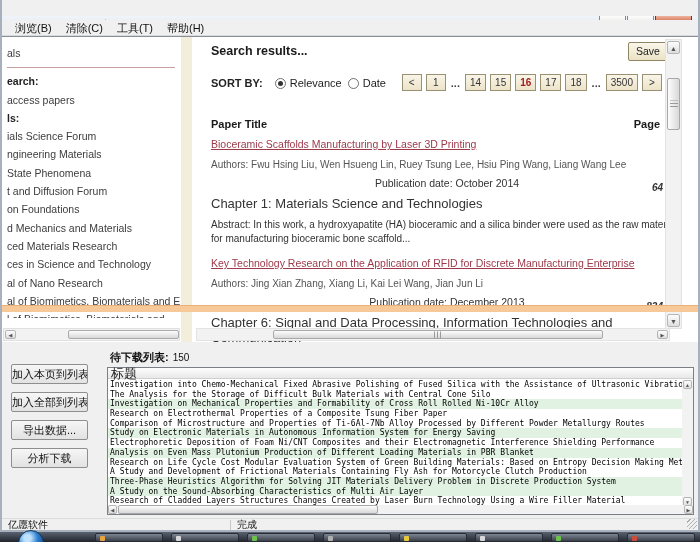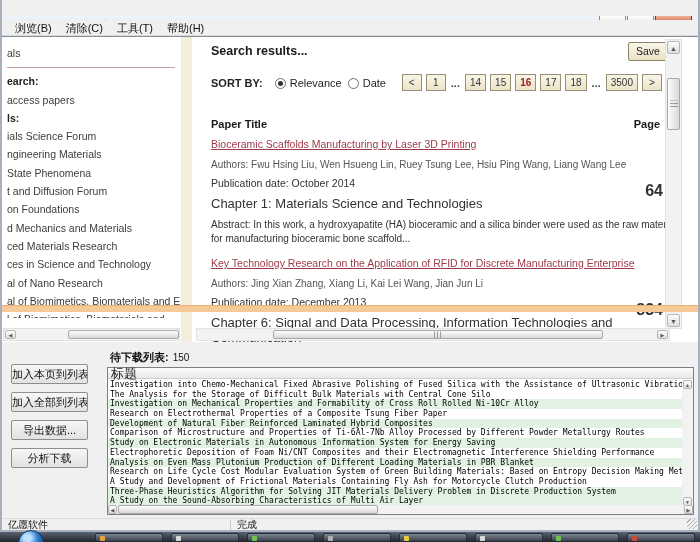--- a/index.html
+++ b/index.html
@@ -73,22 +73,22 @@
               border:1px solid #9a9172; font-size:10px; color:#333; text-align:center; line-height:15px; }
   .page-gap { font-size:11px; font-weight:bold; color:#444; padding:0 1px; border:none; background:none; }
   .page-btn.current { font-weight:bold; color:#a02020; }
 
   .cols-row { position:absolute; left:19px; top:81px; width:449px; font-size:11px; font-weight:bold; color:#1a1a1a; }
   .col-page { position:absolute; right:0; top:0; }
 
   .papers { position:absolute; left:19px; top:100px; width:472px; }
   .p-title { font-size:10.5px; color:#9c3a4a; text-decoration:underline; line-height:14px; width:472px; }
   .p-authors { font-size:10px; color:#555; margin-top:8px; }
-  .p-pubrow { position:relative; margin-top:7px; font-size:10.5px; color:#333; }
-  .p-page { position:absolute; right:20px; top:5px; font-weight:bold; font-size:16px; color:#333; }
+  .p-pubrow { position:relative; margin-top:7px; font-size:10.5px; color:#333;text-align:center; }
+  .p-page { position:absolute; right:20px; top:5px; font-weight:bold; font-size:10px; color:#333;font-style:italic; }
   .p-chapter { font-size:13px; color:#333; margin-top:7px; }
   .p-abstract { font-size:10px; color:#333; margin-top:7px; line-height:14px; width:476px; }
   .paper + .paper { margin-top:10px; }
 
   
   .main-vsb { position:absolute; right:16px; top:2px; width:17px; height:290px;
               background:#f2f2f2; border:1px solid #e3e3e3; }
   .sb-arrow { position:absolute; left:1px; width:13px; height:13px; font-size:7px; color:#555;
               text-align:center; line-height:13px; background:linear-gradient(#fdfdfd,#dedede);
               border:1px solid #b5b5b5; border-radius:2px; }
@@ -295,21 +295,20 @@
       <div class="dl-label">
         <span>待下载列表:</span><span class="dl-count">150</span>
       </div>
       <div class="listbox">
         <div class="list-header">标题</div>
         <div class="list-rows" id="list-rows">
             <div class="list-row">Investigation into Chemo-Mechanical Fixed Abrasive Polishing of Fused Silica with the Assistance of Ultrasonic Vibration</div>
             <div class="list-row">The Analysis for the Storage of Difficult Bulk Materials with Central Cone Silo</div>
             <div class="list-row shaded">Investigation on Mechanical Properties and Formability of Cross Roll Rolled Ni-10Cr Alloy</div>
             <div class="list-row">Research on Electrothermal Properties of a Composite Tsung Fiber Paper</div>
-            <div class="list-row shaded">Development of Natural Fiber Reinforced Laminated Hybrid Composites</div>
             <div class="list-row">Comparison of Microstructure and Properties of Ti-6Al-7Nb Alloy Processed by Different Powder Metallurgy Routes</div>
             <div class="list-row shaded">Study on Electronic Materials in Autonomous Information System for Energy Saving</div>
             <div class="list-row">Electrophoretic Deposition of Foam Ni/CNT Composites and their Electromagnetic Interference Shielding Performance</div>
             <div class="list-row shaded">Analysis on Even Mass Plutonium Production of Different Loading Materials in PBR Blanket</div>
             <div class="list-row">Research on Life Cycle Cost Modular Evaluation System of Green Building Materials: Based on Entropy Decision Making Method</div>
             <div class="list-row">A Study and Development of Frictional Materials Containing Fly Ash for Motorcycle Clutch Production</div>
             <div class="list-row shaded">Three-Phase Heuristics Algorithm for Solving JIT Materials Delivery Problem in Discrete Production System</div>
             <div class="list-row shaded">A Study on the Sound-Absorbing Characteristics of Multi Air Layer</div>
             <div class="list-row">Research of Cladded Layers Structures Changes Created by Laser Burn Technology Using a Wire Filler Material</div>
           </div>

